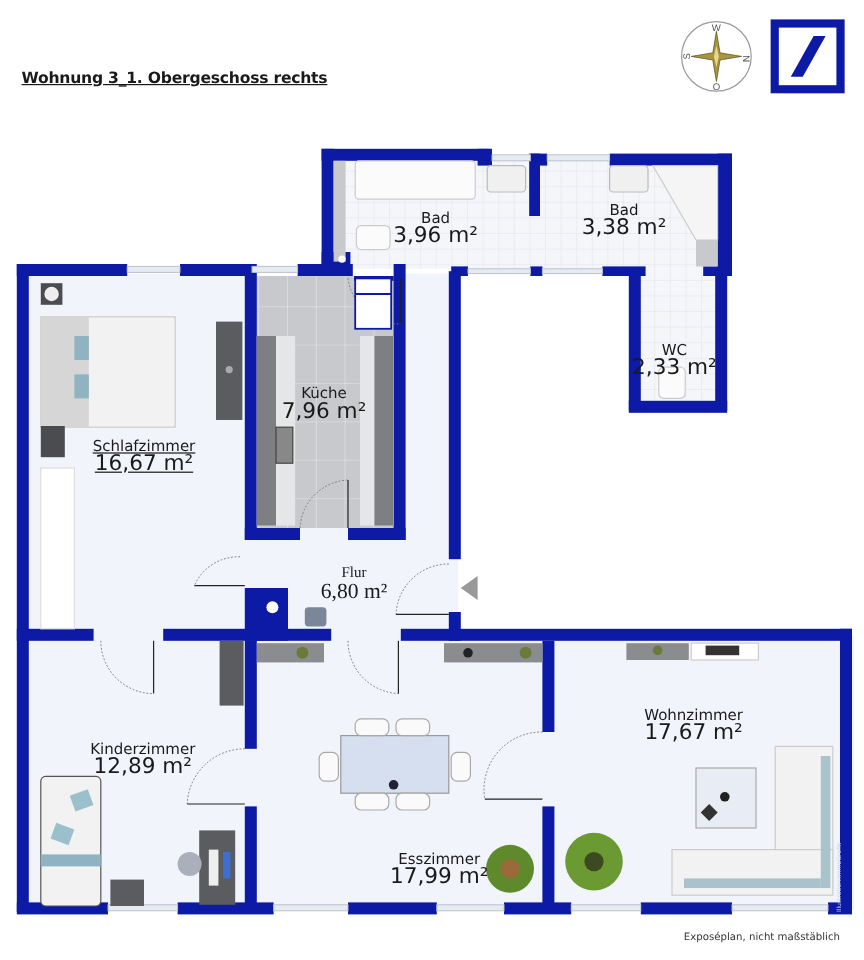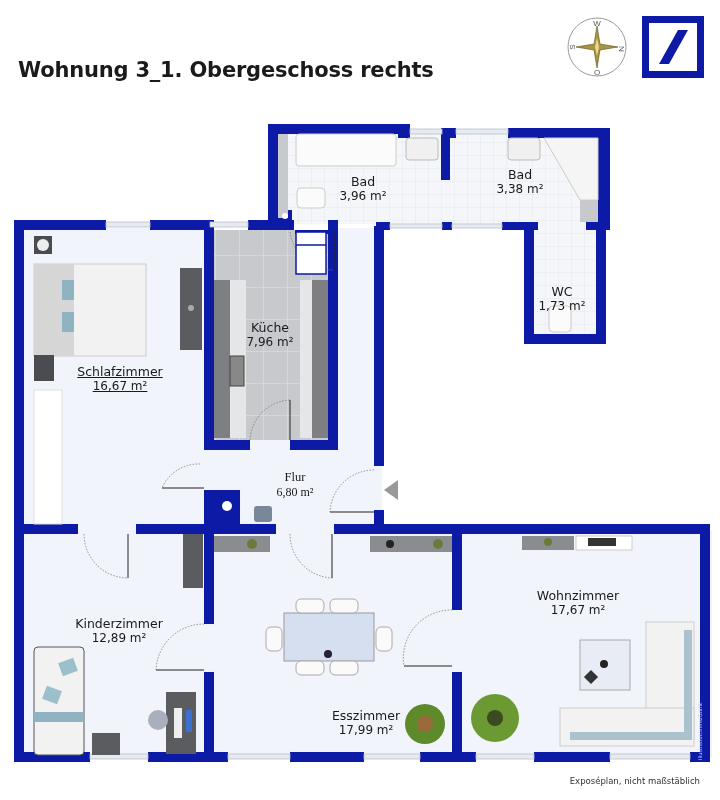--- a/index.html
+++ b/index.html
@@ -1,22 +1,22 @@
 <!DOCTYPE html>
 <html><head>
 <meta charset="utf-8">
 <style>
   html,body{margin:0;padding:0;background:#ffffff;}
   body{width:720px;height:800px;position:relative;overflow:hidden;font-family:"DejaVu Sans","Liberation Sans",sans-serif;}
-  .title{position:absolute;left:18px;top:58px;font-size:21px;font-weight:bold;color:#1a1a1a;letter-spacing:-0.2px;}
+  .title{position:absolute;left:18px;top:58px;font-size:13px;font-weight:bold;color:#1a1a1a;letter-spacing:-0.2px;text-decoration:underline;}
   .compass{position:absolute;left:566px;top:16px;width:62px;height:62px;}
   .logo{position:absolute;left:642px;top:16px;width:62px;height:62px;}
   svg.plan{position:absolute;left:0;top:0;}
   .room{position:absolute;text-align:center;font-size:12.5px;color:#1a1a1a;line-height:15px;transform:translateX(-50%);white-space:nowrap;}
-  .room .area{font-size:12px;}
+  .room .area{font-size:18px;}
   .footer{position:absolute;right:20px;top:776px;font-size:8.5px;color:#333;padding-left:19px;}
   .credit{position:absolute;left:697px;top:760px;font-size:5px;color:#c9cdf3;transform:rotate(-90deg);transform-origin:0 0;white-space:nowrap;}
 </style>
 </head>
 <body>
 
 <div class="title">Wohnung 3_1. Obergeschoss rechts</div>
 
 <svg class="compass" viewBox="0 0 62 62">
   <circle cx="31" cy="31" r="29" fill="#fff" stroke="#9a9a9a" stroke-width="1"></circle>
@@ -234,21 +234,21 @@
 <div class="room" style="left:363px;top:174px;">
   <div>Bad</div>
   <div class="area">3,96 m²</div>
 </div>
 <div class="room" style="left:520px;top:167px;">
   <div>Bad</div>
   <div class="area">3,38 m²</div>
 </div>
 <div class="room" style="left:562px;top:284px;">
   <div>WC</div>
-  <div class="area">1,73 m²</div>
+  <div class="area">2,33 m²</div>
 </div>
 <div class="room" style="left:270px;top:320px;">
   <div>Küche</div>
   <div class="area">7,96 m²</div>
 </div>
 <div class="room" style="left:120px;top:364px;text-decoration:underline;">
   <div>Schlafzimmer</div>
   <div class="area">16,67 m²</div>
 </div>
 <div class="room" style="left:295px;top:470px;font-family:Liberation Serif, serif;">

